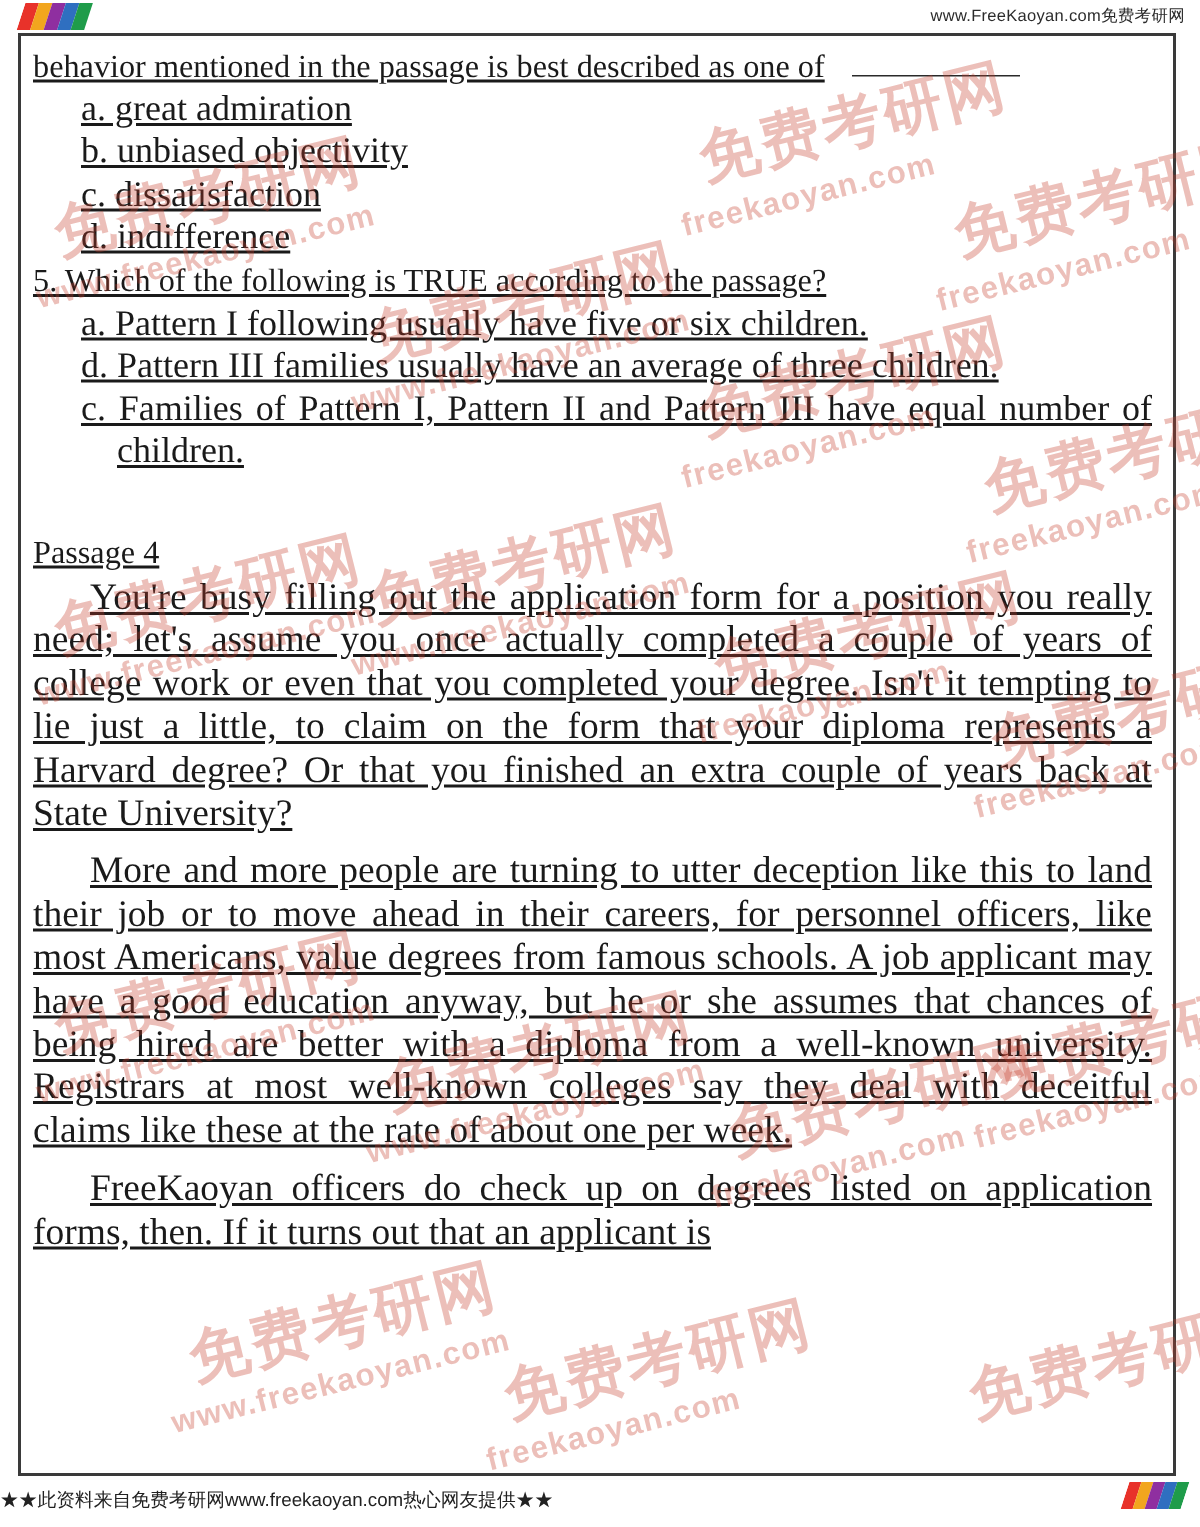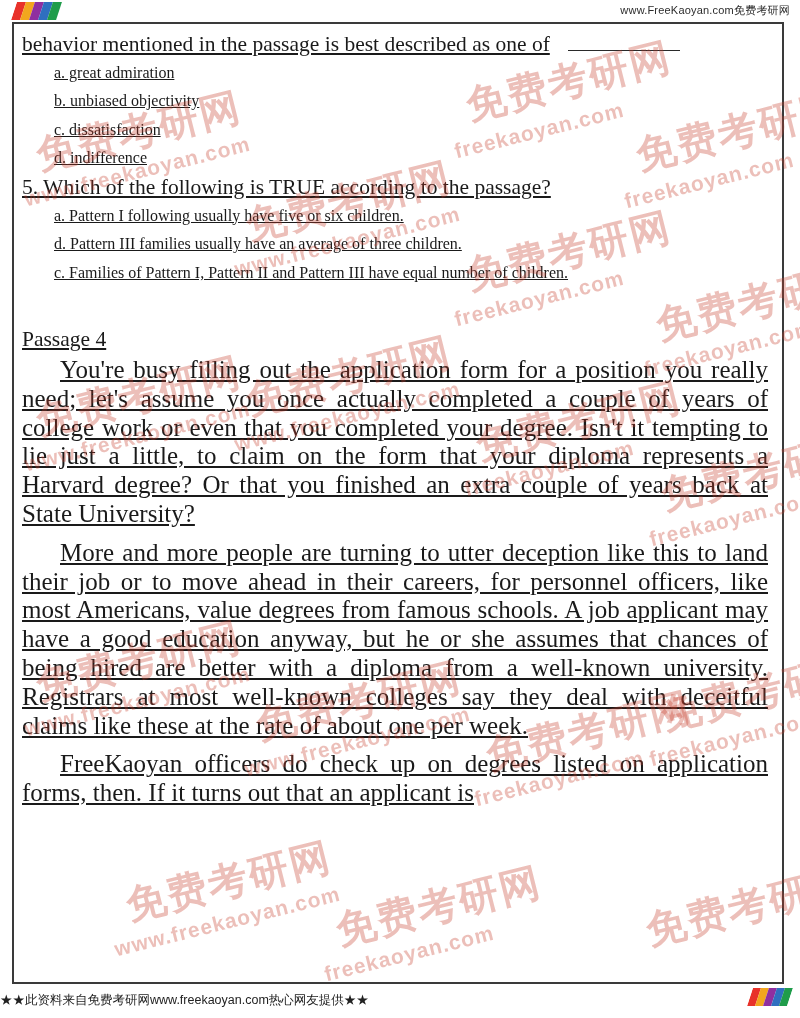--- a/index.html
+++ b/index.html
@@ -78,21 +78,21 @@
   }
   .blank-rule {
     display: inline-block;
     width: 112px;
     border-bottom: 1.6px solid #2a2a2a;
     height: 14px;
     margin-left: 18px;
     vertical-align: baseline;
   }
   .opt {
-    font-size: 16px;
+    font-size: 24px;
     line-height: 28.6px;
     padding-left: 40px;
     text-indent: -24px;
     margin-left: 16px;
   }
   .opt.wrap {
     white-space: normal;
     text-align: justify;
   }
   .q-num {

